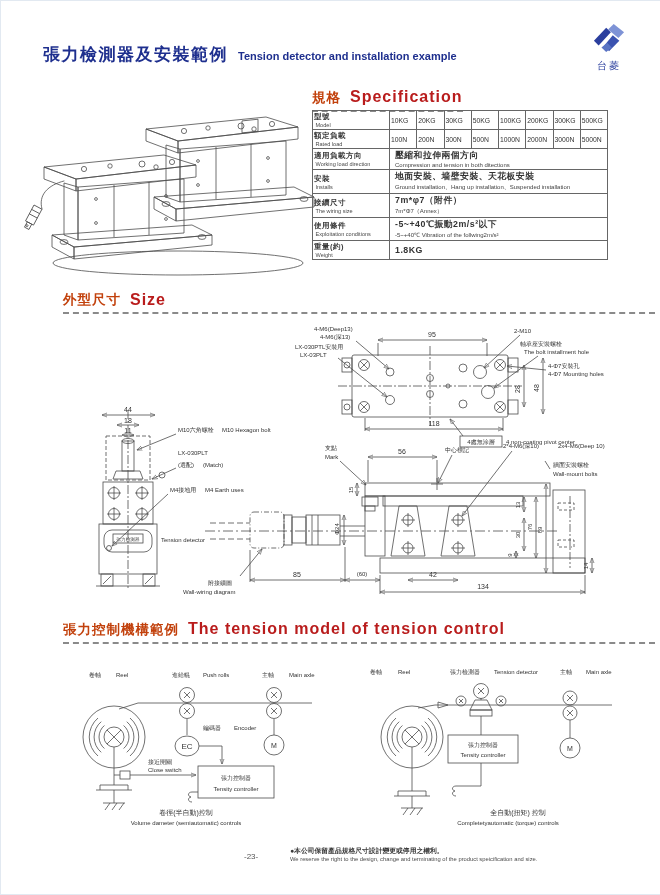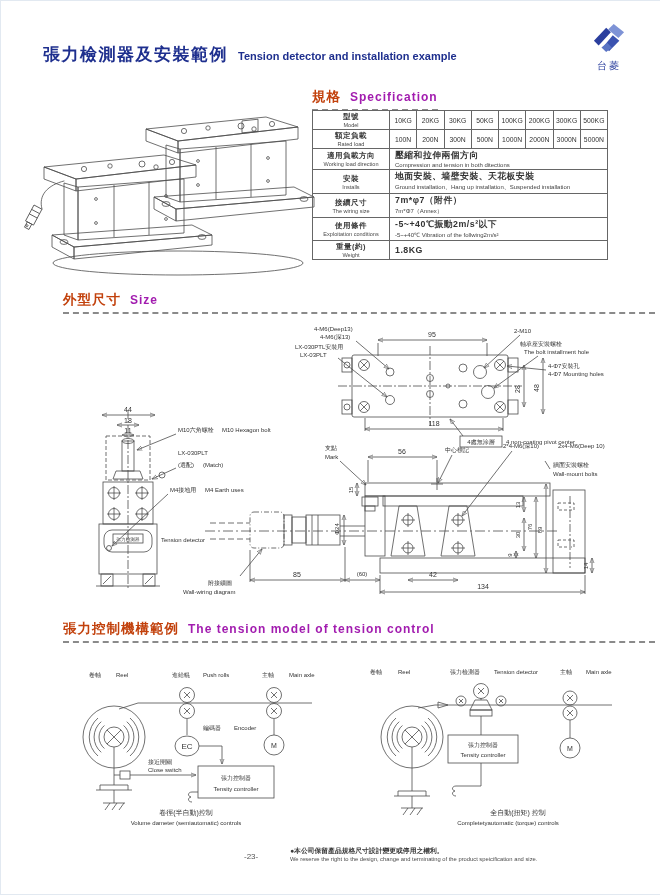--- a/index.html
+++ b/index.html
@@ -9,27 +9,27 @@
   
   .hdr{position:absolute;left:43px;top:30px;display:flex;align-items:baseline;gap:10px;}
   .hdr-zh{font-size:17px;font-weight:bold;color:#1e2f8e;letter-spacing:1.5px;}
   .hdr-en{font-size:11px;font-weight:bold;color:#1e2f8e;margin-top:20px;}
   .logo{position:absolute;left:583px;top:22px;width:52px;text-align:center;}
   .logo-txt{font-size:10px;color:#2b3f9e;margin-top:1px;letter-spacing:2px;}
   
   .sec-head{position:absolute;display:flex;align-items:baseline;gap:9px;
             border-bottom:2px dashed #8a8a8a;padding-bottom:3px;}
   .sec-zh{font-size:13.5px;font-weight:bold;color:#c2410c;letter-spacing:1px;}
-  .sec-en{font-size:12px;font-weight:bold;color:#a21caf;letter-spacing:1px;}
+  .sec-en{font-size:16px;font-weight:bold;color:#b91c1c;letter-spacing:1px;}
   .spec-head{left:312px;top:88px;}
   .size-head{left:63px;top:291px;width:592px;align-items:center;}
   .ctl-head{left:63px;top:620px;width:592px;}
   
   .spec-table{position:absolute;left:312px;top:110px;border-collapse:collapse;table-layout:fixed;width:296px;}
-  .spec-table td{border:1px solid #666;text-align:center;vertical-align:middle;padding:1px 1px;}
+  .spec-table td{border:1px solid #666;vertical-align:middle;padding:1px 1px;}
   .lblc{width:74px;}
   .lbl-zh{font-size:7.5px;font-weight:bold;color:#3a3a3a;letter-spacing:.5px;}
   .lbl-en{font-size:5.8px;color:#4a4a4a;transform:scale(.96);}
   .cellv{font-size:6.8px;color:#333;}
   .val{text-align:left !important;padding-left:5px !important;}
   .val-zh{font-size:8.8px;font-weight:bold;color:#333;letter-spacing:.5px;}
   .val-en{font-size:6px;color:#444;}
   
   .pagenum{position:absolute;left:244px;top:852px;font-size:8px;color:#555;}
   .footnote{position:absolute;left:290px;top:846px;width:360px;}

